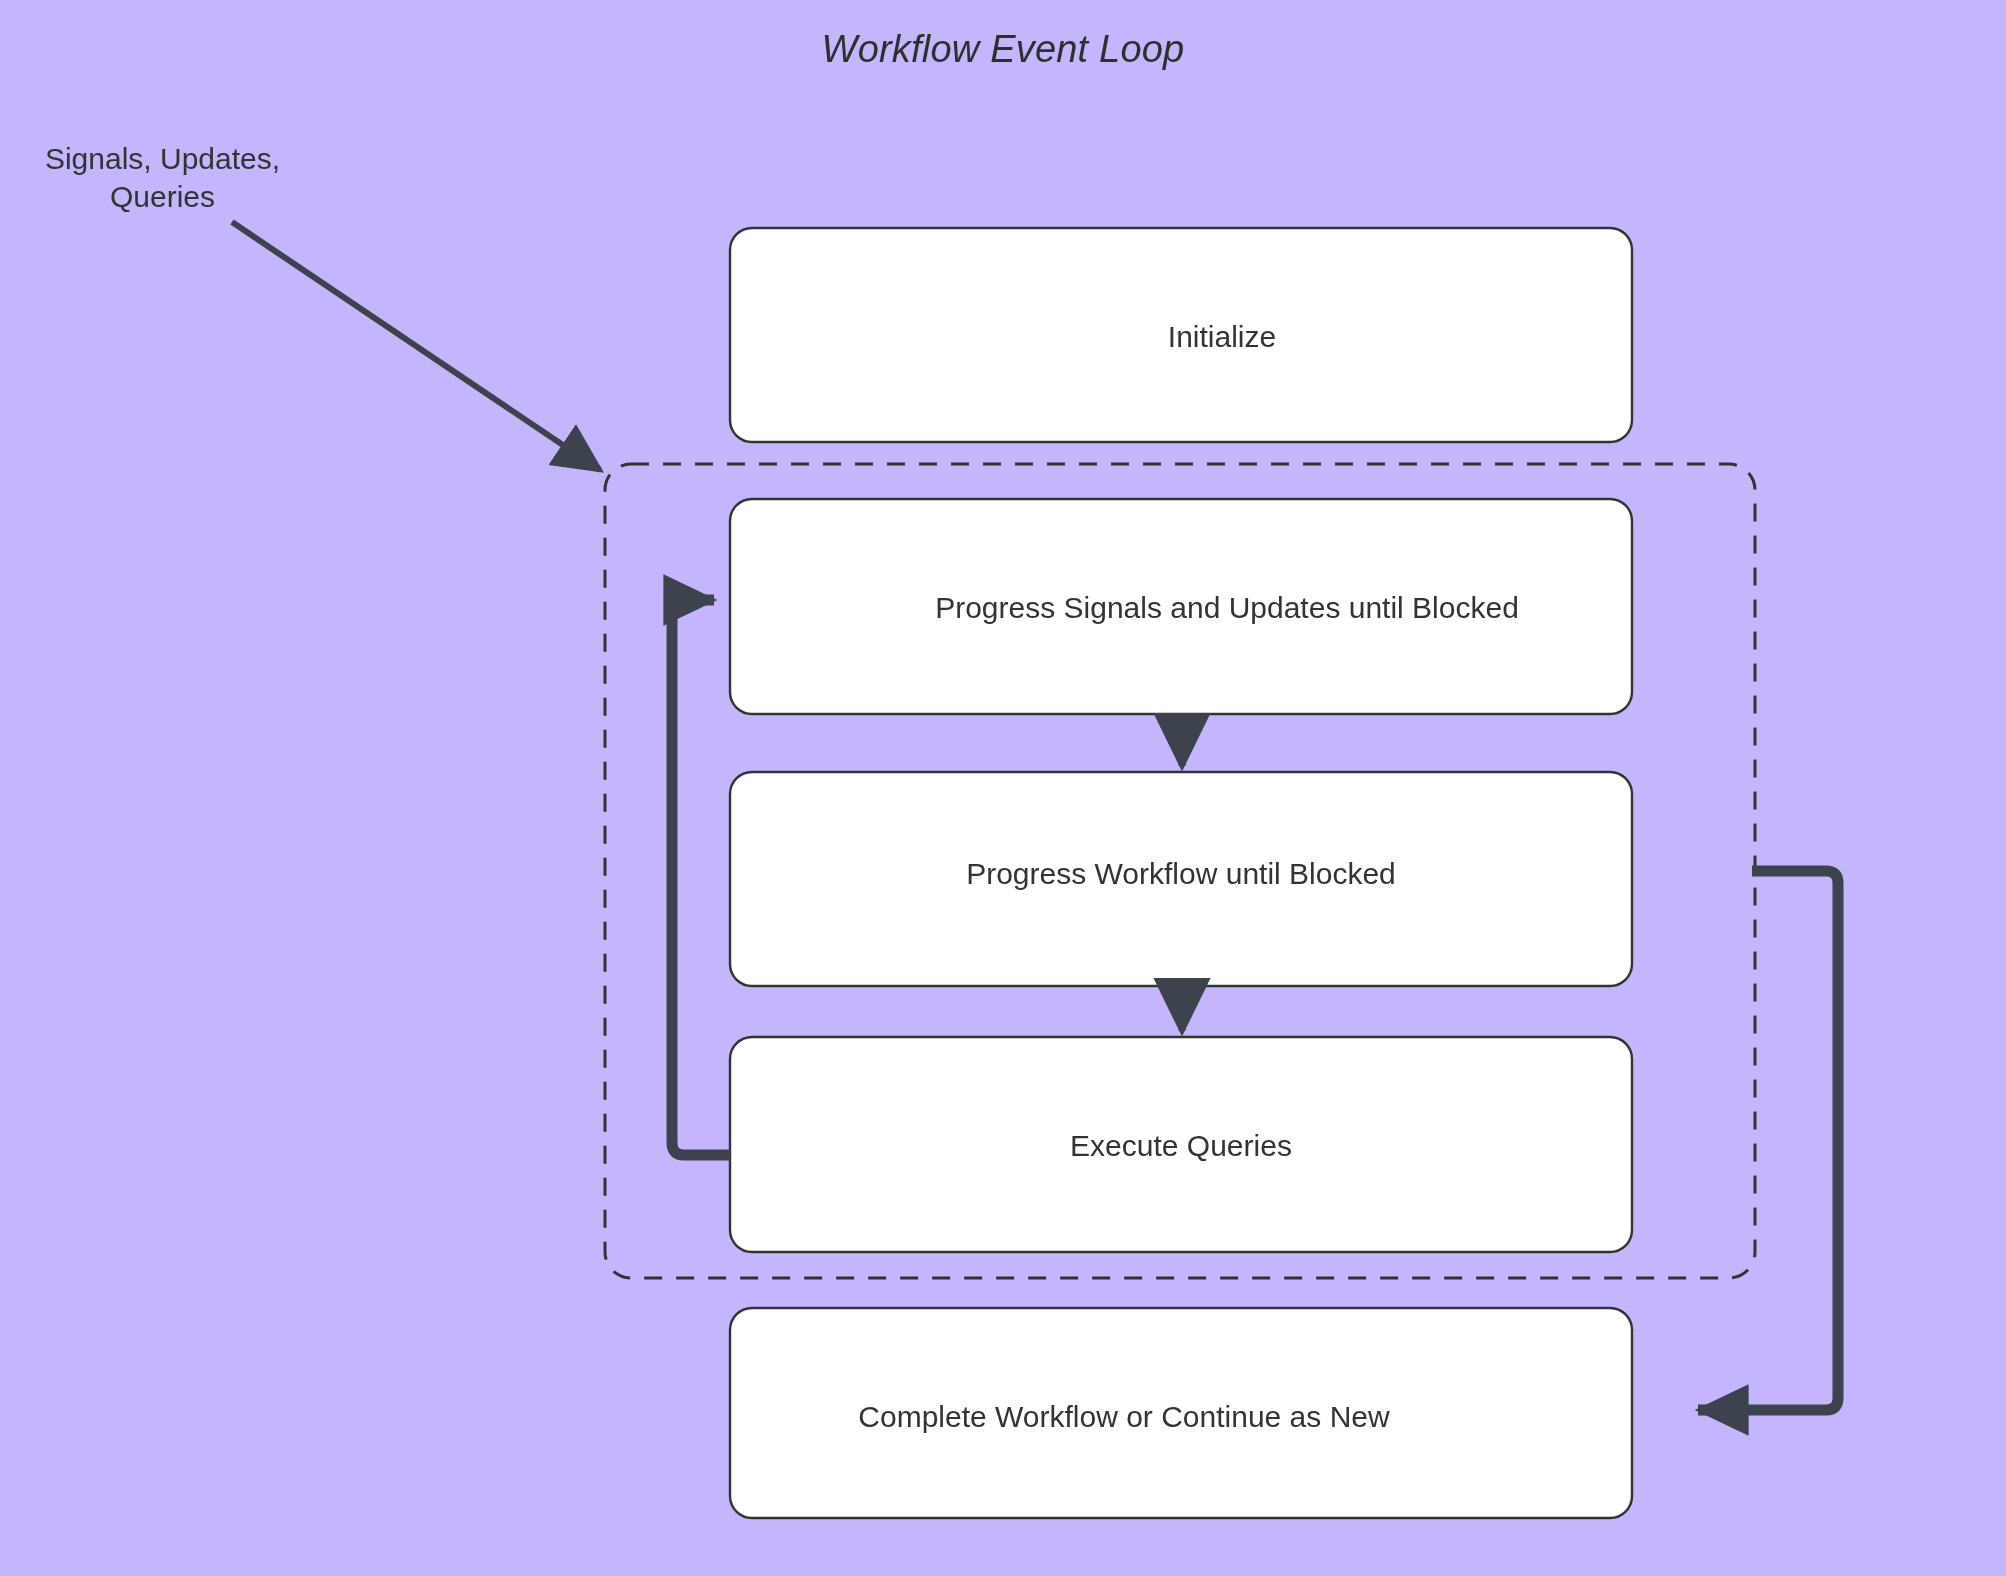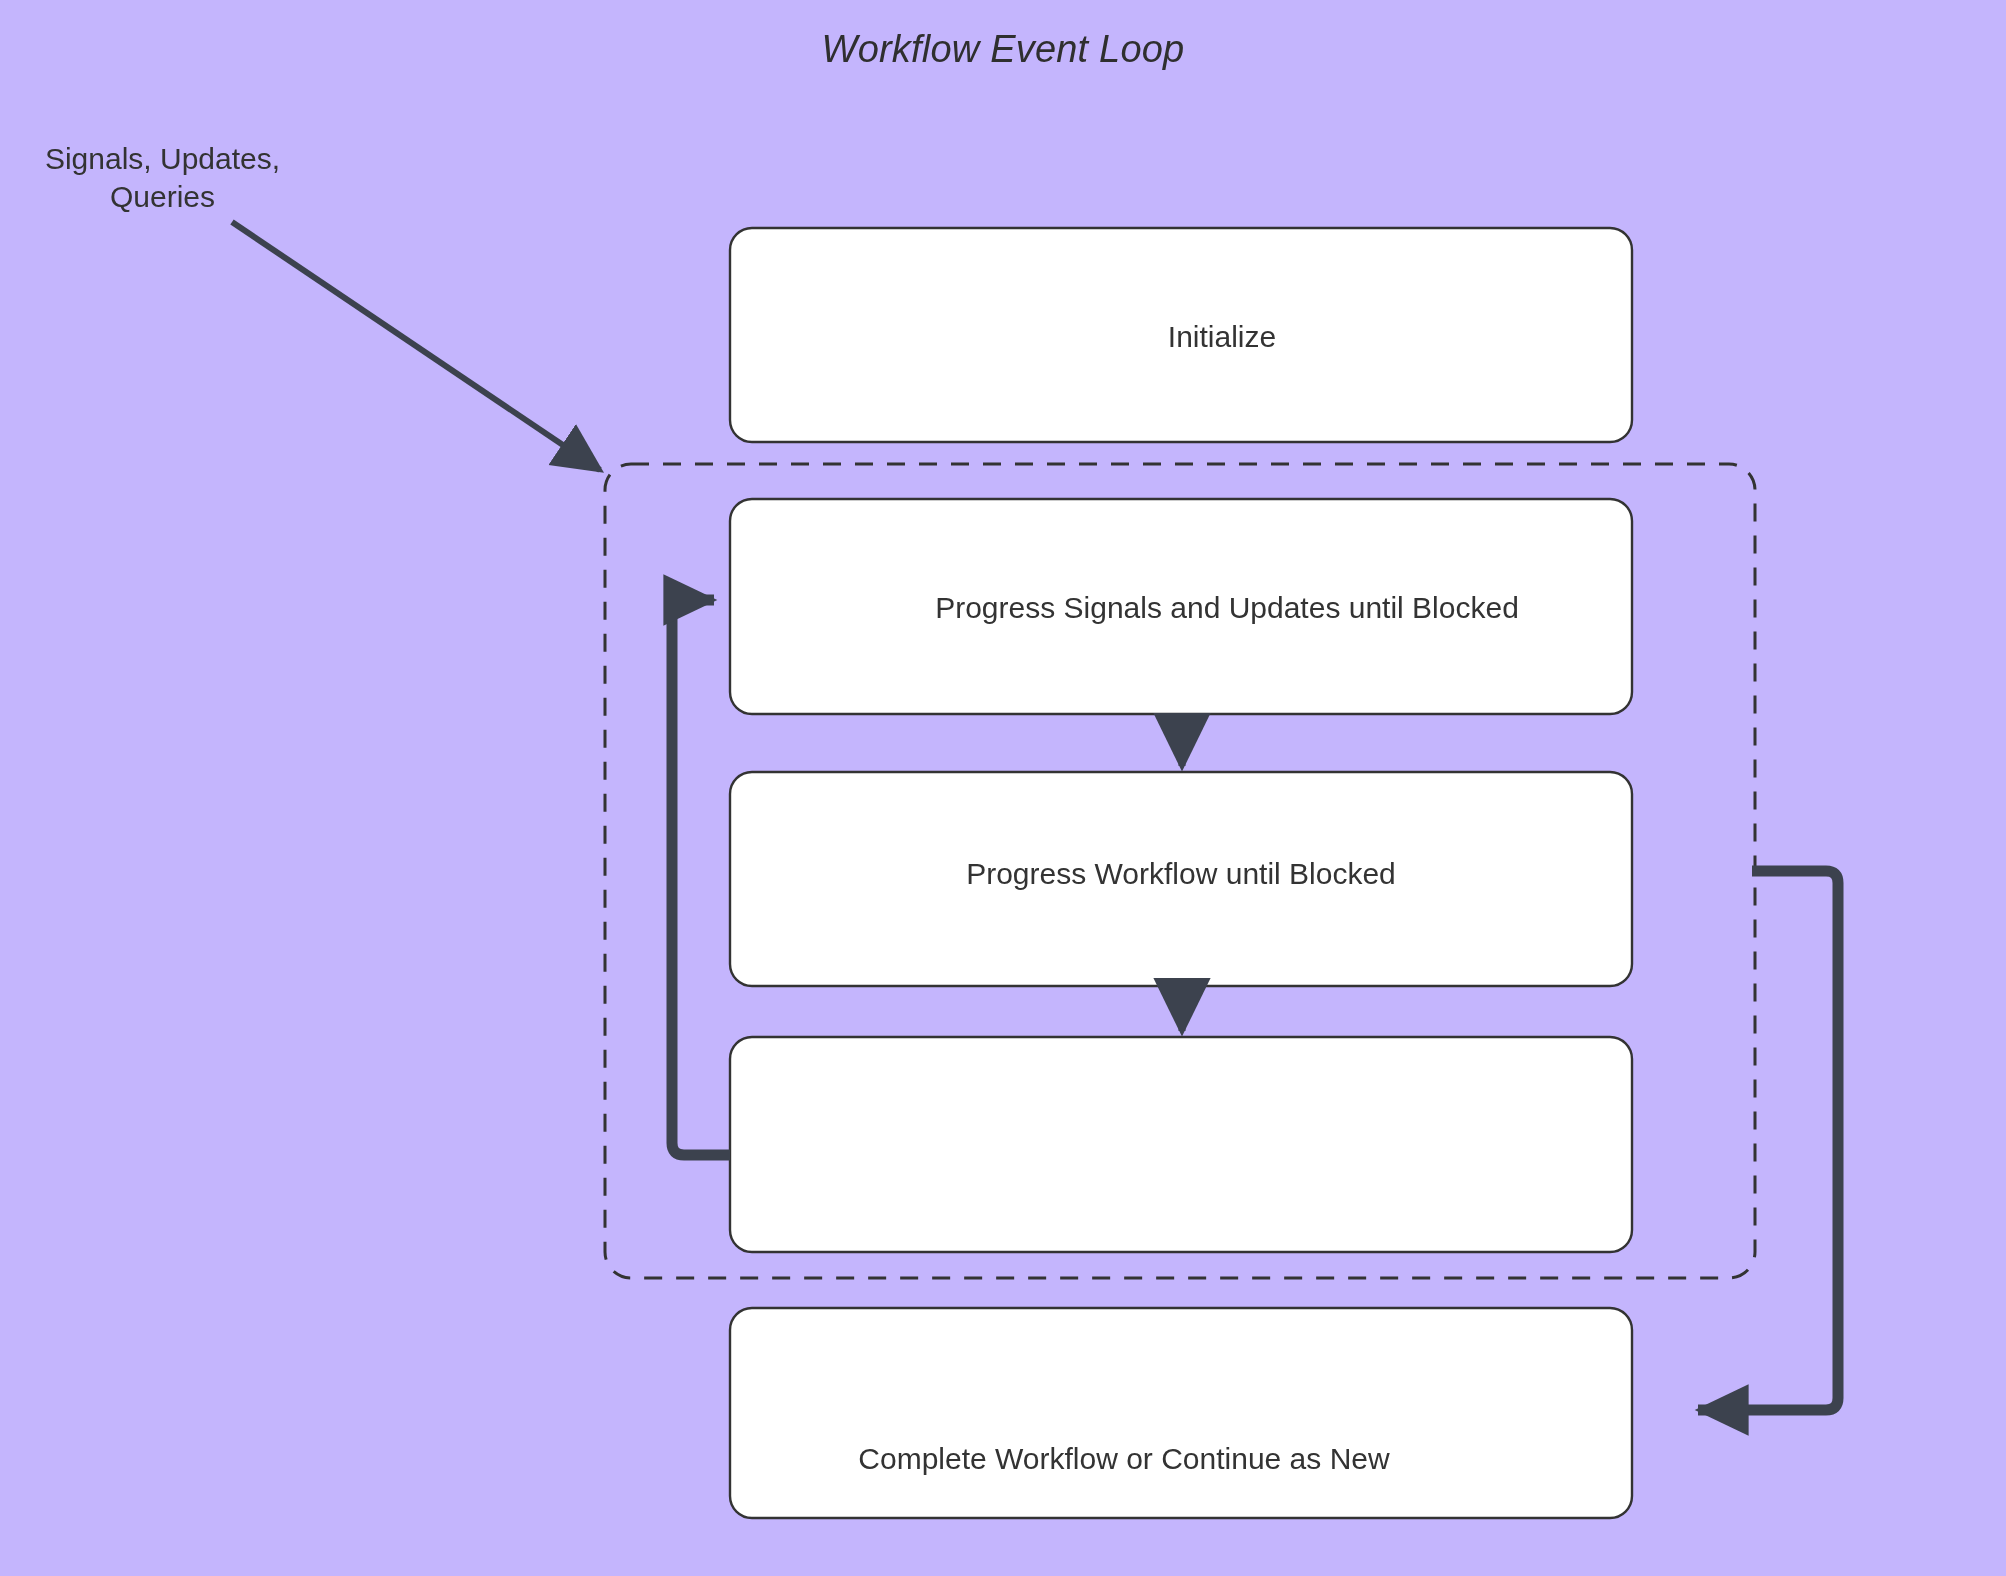--- a/index.html
+++ b/index.html
@@ -57,21 +57,21 @@
     position: absolute;
     text-align: center;
     font-size: 30px;
     color: #333333;
     white-space: nowrap;
   }
   .node-label.n0 { left: 730px; top: 320px;  width: 902px; padding-left: 41px; }
   .node-label.n1 { left: 730px; top: 591px;  width: 902px; margin-left: 46px; }
   .node-label.n2 { left: 730px; top: 857px;  width: 902px; }
   .node-label.n3 { left: 730px; top: 1129px; width: 902px; }
-  .node-label.n4 { left: 730px; top: 1400px; width: 788px; margin-top: 42px; }
+  .node-label.n4 { left: 730px; top: 1400px; width: 788px; }
 </style>
 </head>
 <body>
 
 <div id="canvas">
 
   <svg id="diagram-svg" viewBox="0 0 2006 1576">
     <defs>
       <marker id="thin-head" markerWidth="9" markerHeight="9" refX="7.6" refY="4.5" orient="auto" markerUnits="strokeWidth">
         <path d="M0,0.4 L8.4,4.5 L0,8.6 z" fill="#3c424e"></path>
@@ -104,16 +104,17 @@
     <div class="diagram-title">Workflow Event Loop</div>
 
     <div class="ext-label">
       <div>Signals, Updates,</div>
       <div>Queries</div>
     </div>
 
     <div class="node-label n0">Initialize</div>
     <div class="node-label n1">Progress Signals and Updates until Blocked</div>
     <div class="node-label n2">Progress Workflow until Blocked</div>
+    <div class="node-label n3">Execute Queries</div>
     <div class="node-label n4">Complete Workflow or Continue as New</div>
   </div>
 
 </div>
 
 </body></html>

